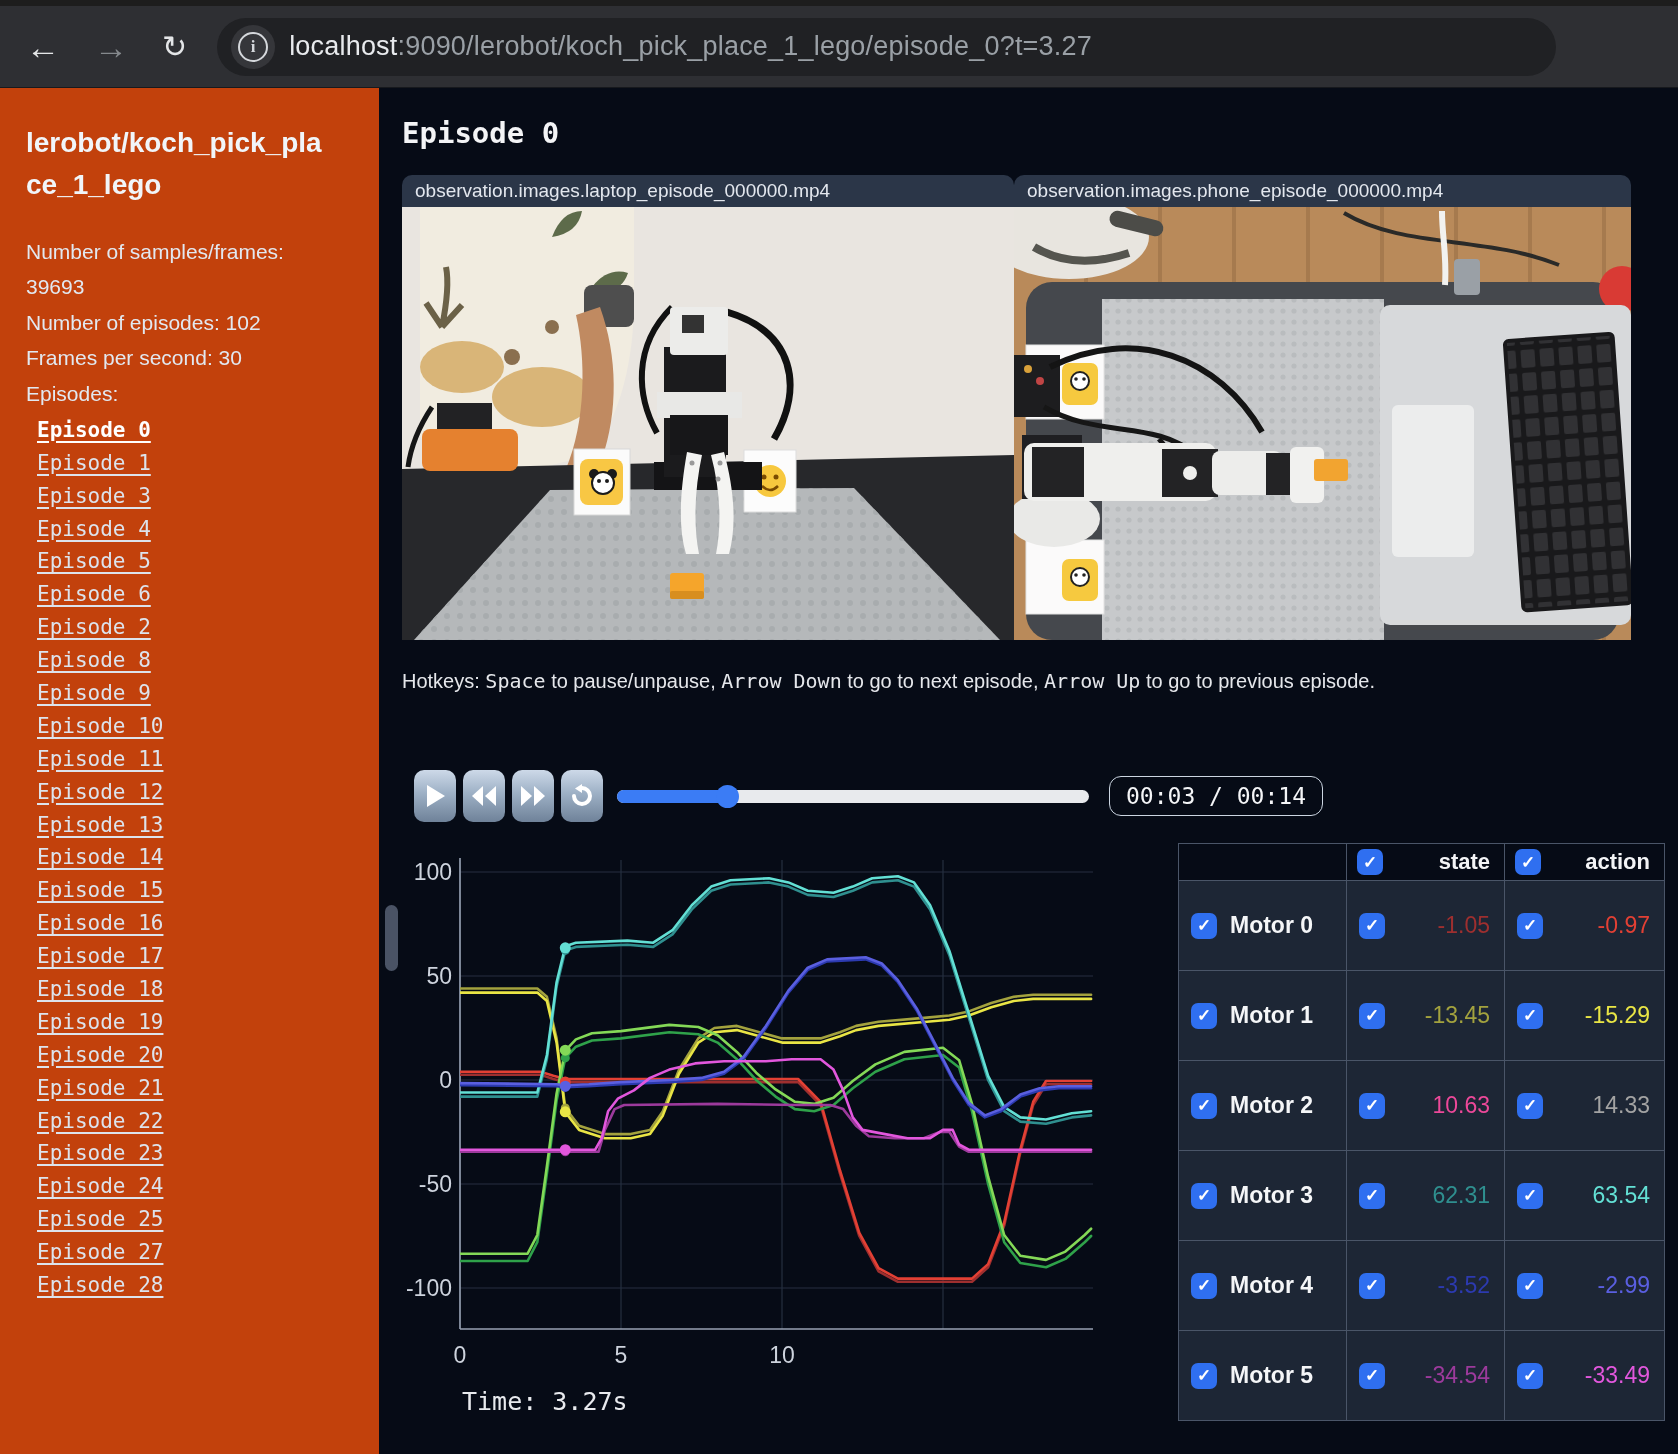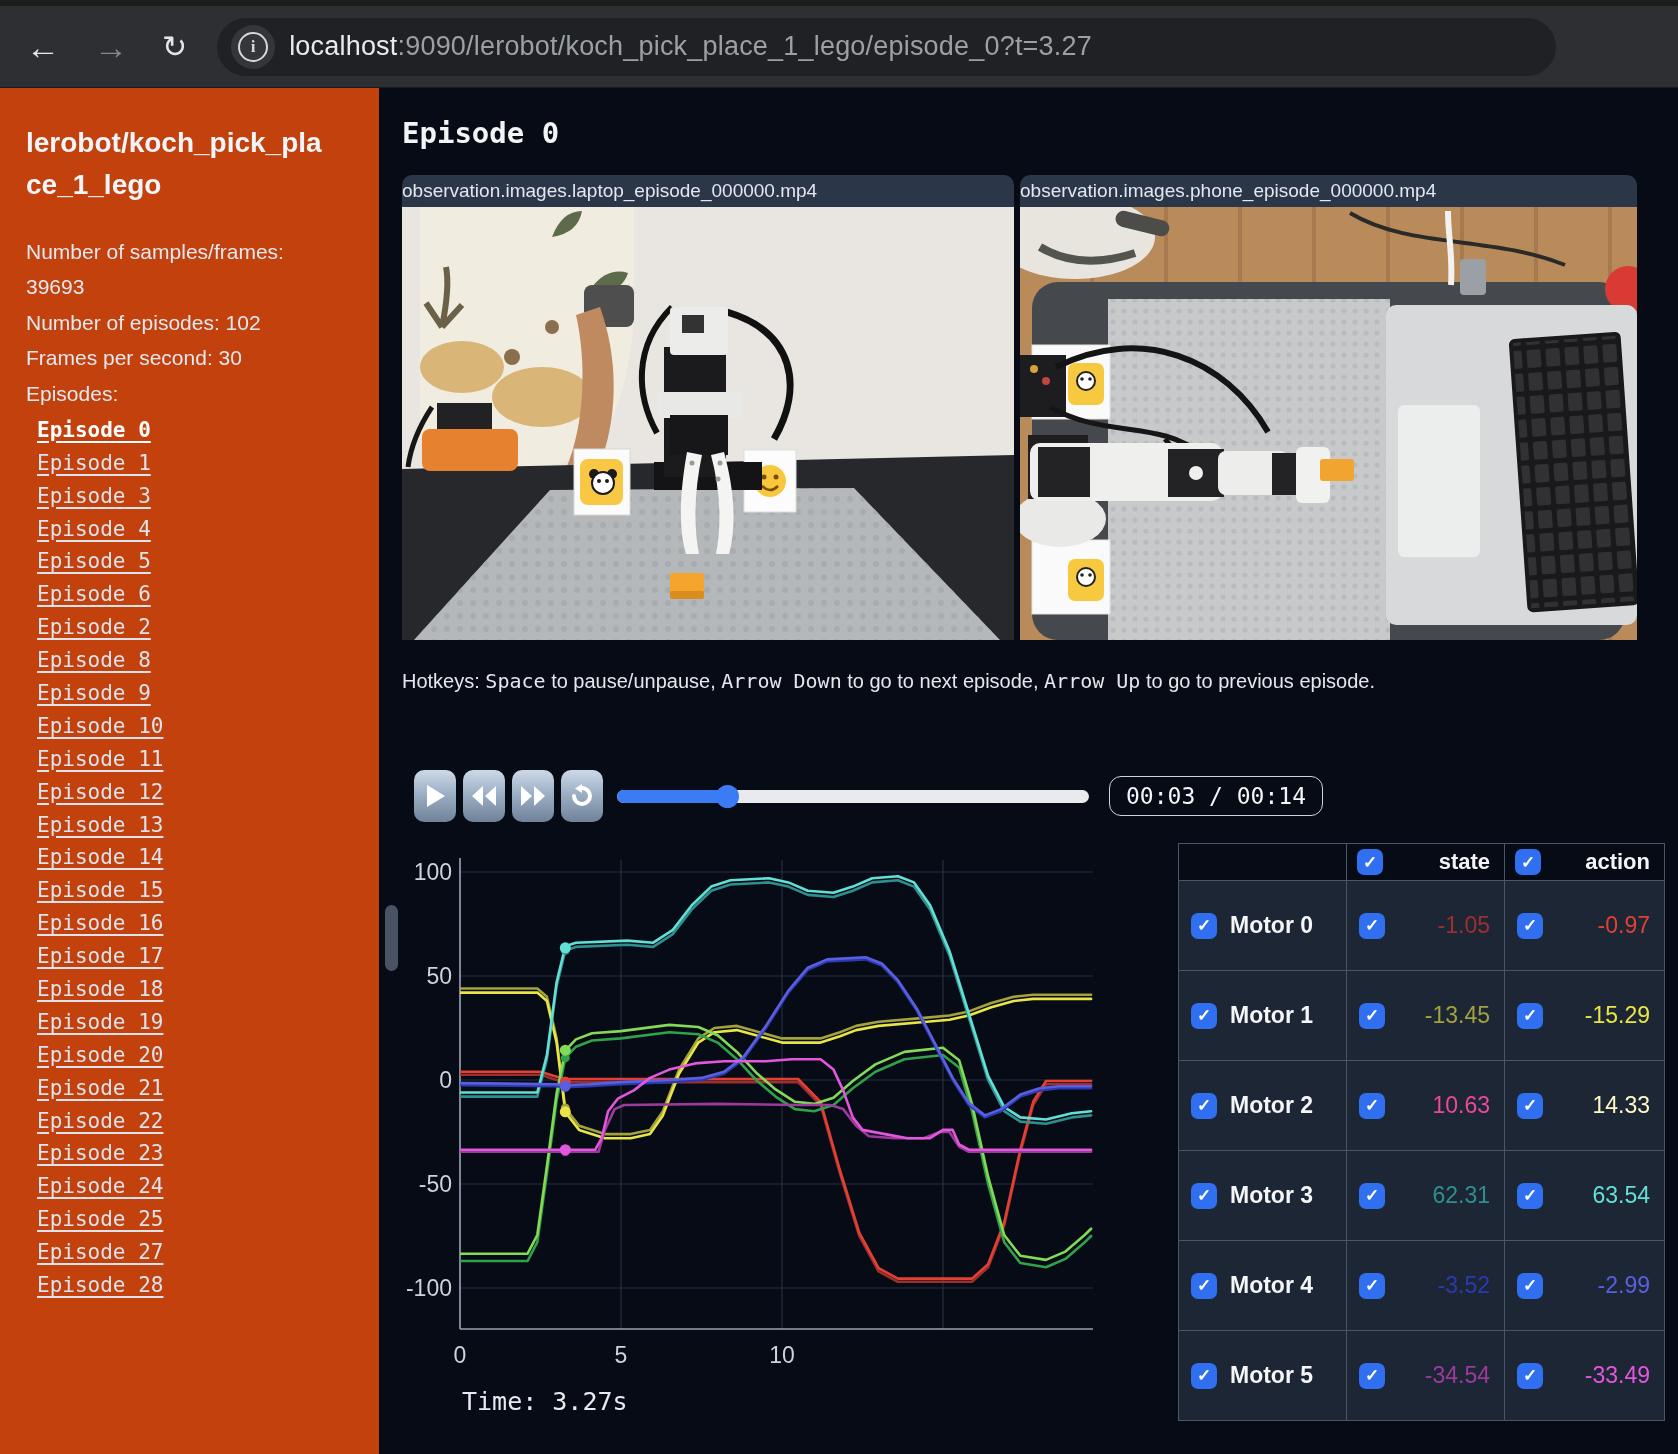--- a/index.html
+++ b/index.html
@@ -38,23 +38,23 @@
   .ep-list li{height:32.9px;display:flex;align-items:center;}
   .ep-link{font-family:"DejaVu Sans Mono",monospace;font-size:21px;color:#dde3ec;
            text-decoration:underline;text-underline-offset:4px;cursor:pointer;}
   .ep-link.active{font-weight:bold;color:#ffffff;}
 
   
   .page-title{font-family:"DejaVu Sans Mono",monospace;font-size:29px;font-weight:bold;color:#f3f4f6;
               margin:27px 0 0 0;line-height:36px;}
   .videos{display:flex;margin-top:24px;}
   .vcard{border-radius:10px 10px 0 0;overflow:hidden;flex-shrink:0;}
-  .vcard+.vcard{margin-left:6px;}
+  .vcard+.vcard{}
   .vcap{height:32px;background:#2b3648;color:#e3e7ee;font-size:19px;display:flex;align-items:center;
-        }
+        padding-left:13px;}
   .vscene{display:block;}
 
   .hotkeys{font-size:20px;color:#e5e7eb;margin-top:28px;line-height:26px;}
   .hotkeys .key{font-family:"DejaVu Sans Mono",monospace;font-size:20px;}
 
   .controls{display:flex;align-items:center;margin-top:76px;height:52px;padding-left:12px;}
   .pbtn{width:42px;height:52px;border-radius:10px;border:none;cursor:pointer;margin-right:7px;
         background:linear-gradient(180deg,#cdd9e8 0%,#9db0c5 45%,#6f8299 100%);
         display:flex;align-items:center;justify-content:center;padding:0;}
   .pbtn svg{display:block;}
@@ -513,21 +513,21 @@
               </td>
               <td class="c-state">
                 <span class="td-inner">
                   <span class="cb">✓</span>
                   <span class="val" style="color:#ec4899">10.63</span>
                 </span>
               </td>
               <td class="c-action">
                 <span class="td-inner">
                   <span class="cb">✓</span>
-                  <span class="val" style="color:#fef9c3">14.33</span>
+                  <span class="val" style="color:#a3a3a3">14.33</span>
                 </span>
               </td>
             </tr>
             <tr>
               <td class="c-motor">
                 <span class="td-inner">
                   <span class="cb">✓</span>
                   <span class="motor-name">Motor 3</span>
                 </span>
               </td>

